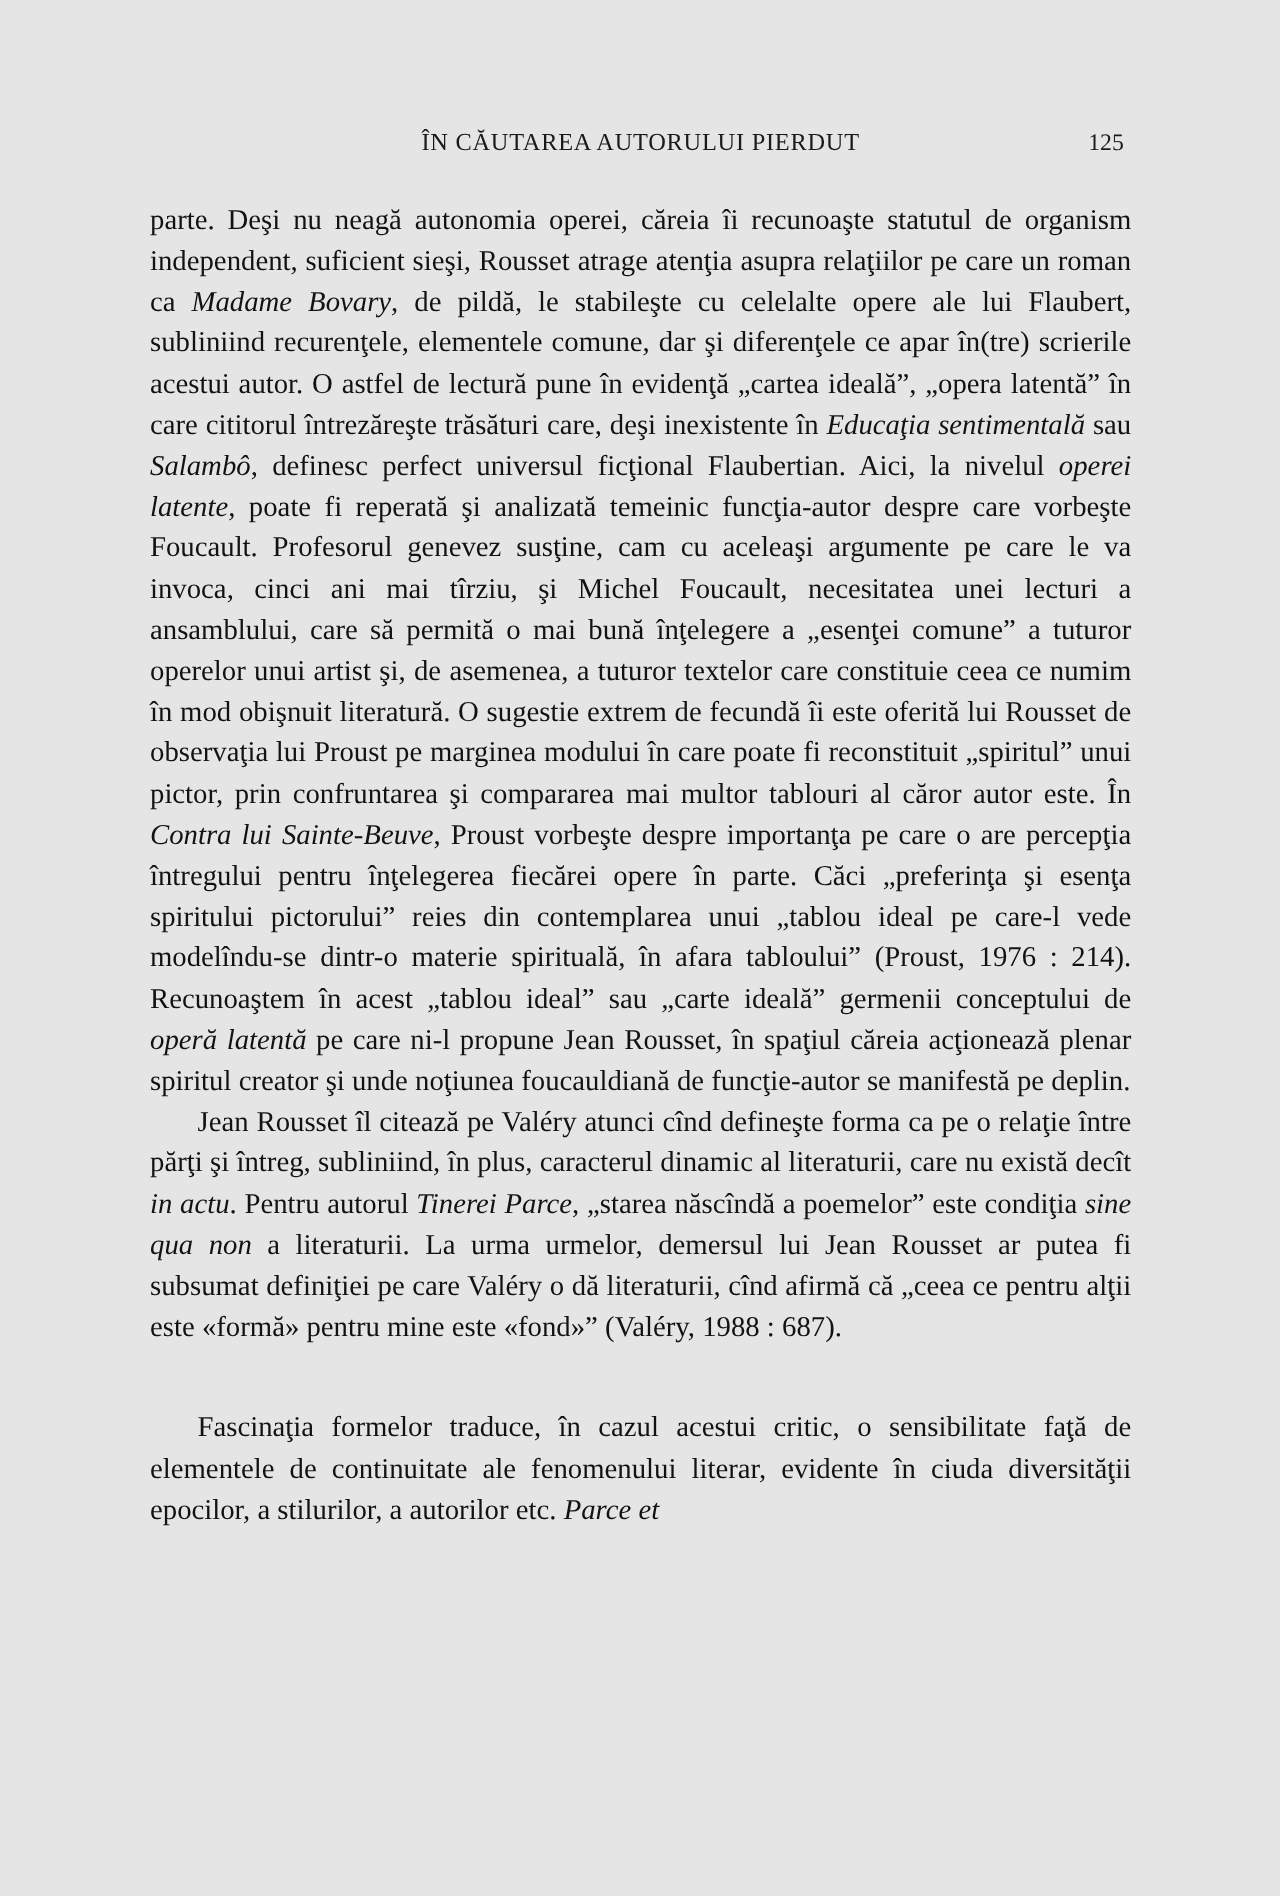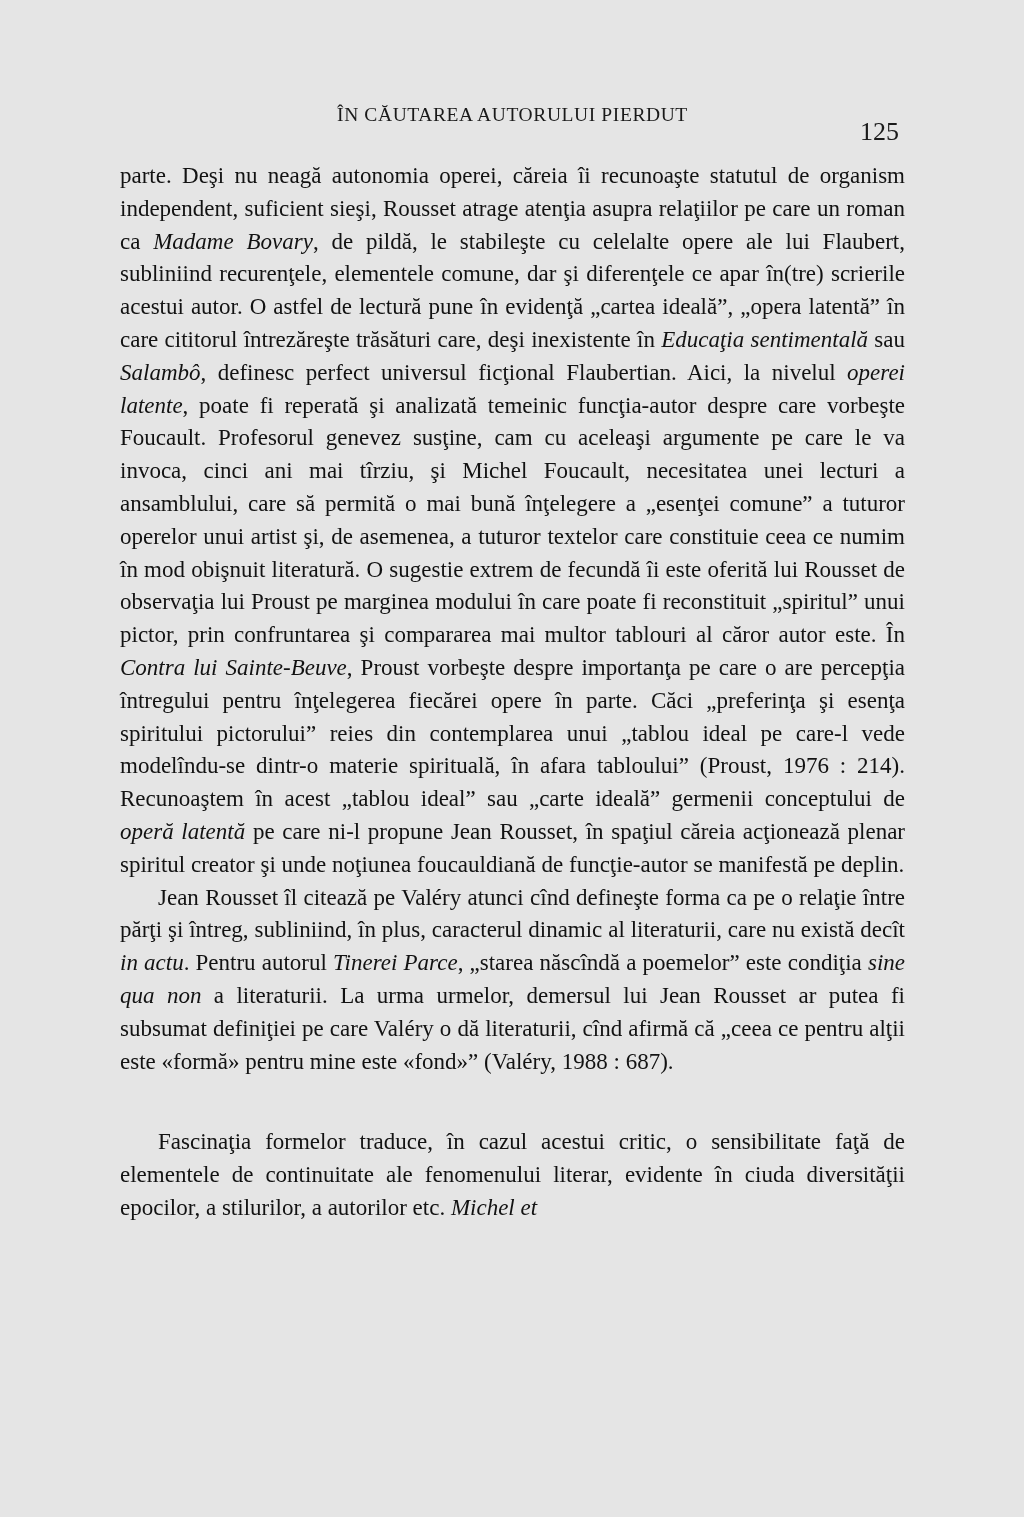--- a/index.html
+++ b/index.html
@@ -29,22 +29,22 @@
     right: 0;
     text-align: center;
     font-size: 19.5px;
     letter-spacing: 0.6px;
     color: #1a1a1a;
     white-space: nowrap;
   }
   .page-number {
     position: absolute;
     right: 6px;
-    top: 13px;
-    font-size: 26px;
+    top: 0;
+    font-size: 19px;
     color: #1a1a1a;
   }
   .body-text p.para {
     margin: 0;
     font-size: 23px;
     line-height: 32.8px;
     text-align: justify;
     color: #121212;
   }
   .body-text p.para.indent {
@@ -63,15 +63,15 @@
 <body>
 
 <div class="page">
   <div class="running-header">
     <div class="running-title">ÎN CĂUTAREA AUTORULUI PIERDUT</div>
     <div class="page-number">125</div>
   </div>
   <div class="body-text">
       <p class="para"><span>parte. Deşi nu neagă autonomia operei, căreia îi recunoaşte statutul de organism independent, suficient sieşi, Rousset atrage atenţia asupra relaţiilor pe care un roman ca </span><em>Madame Bovary</em><span>, de pildă, le stabileşte cu celelalte opere ale lui Flaubert, subliniind recurenţele, elementele comune, dar şi diferenţele ce apar în(tre) scrierile acestui autor. O astfel de lectură pune în evidenţă „cartea ideală”, „opera latentă” în care cititorul întrezăreşte trăsături care, deşi inexistente în </span><em>Educaţia sentimentală</em><span> sau </span><em>Salambô</em><span>, definesc perfect universul ficţional Flaubertian. Aici, la nivelul </span><em>operei latente</em><span>, poate fi reperată şi analizată temeinic funcţia-autor despre care vorbeşte Foucault. Profesorul genevez susţine, cam cu aceleaşi argumente pe care le va invoca, cinci ani mai tîrziu, şi Michel Foucault, necesitatea unei lecturi a ansamblului, care să permită o mai bună înţelegere a „esenţei comune” a tuturor operelor unui artist şi, de asemenea, a tuturor textelor care constituie ceea ce numim în mod obişnuit literatură. O sugestie extrem de fecundă îi este oferită lui Rousset de observaţia lui Proust pe marginea modului în care poate fi reconstituit „spiritul” unui pictor, prin confruntarea şi compararea mai multor tablouri al căror autor este. În </span><em>Contra lui Sainte-Beuve</em><span>, Proust vorbeşte despre importanţa pe care o are percepţia întregului pentru înţelegerea fiecărei opere în parte. Căci „preferinţa şi esenţa spiritului pictorului” reies din contemplarea unui „tablou ideal pe care-l vede modelîndu-se dintr-o materie spirituală, în afara tabloului” (Proust, 1976 :  214). Recunoaştem în acest „tablou ideal” sau „carte ideală” germenii conceptului de </span><em>operă latentă</em><span> pe care ni-l propune Jean Rousset, în spaţiul căreia acţionează plenar spiritul creator şi unde noţiunea foucauldiană de funcţie-autor se manifestă pe deplin.</span></p>
       <p class="para indent space-before"><span>Jean Rousset îl citează pe Valéry atunci cînd defineşte forma ca pe o relaţie între părţi şi întreg, subliniind, în plus, caracterul dinamic al literaturii, care nu există decît </span><em>in actu</em><span>. Pentru autorul </span><em>Tinerei Parce</em><span>, „starea născîndă a poemelor” este condiţia </span><em>sine qua non</em><span> a literaturii. La urma urmelor, demersul lui Jean Rousset ar putea fi subsumat definiţiei pe care Valéry o dă literaturii, cînd afirmă că „ceea ce pentru alţii este «formă» pentru mine este «fond»” (Valéry, 1988 :  687).</span></p>
-      <p class="para indent space-before-large"><span>Fascinaţia formelor traduce, în cazul acestui critic, o sensibilitate faţă de elementele de continuitate ale fenomenului literar, evidente în ciuda diversităţii epocilor, a stilurilor, a autorilor etc. </span><em>Michel et</em></p>
+      <p class="para indent space-before-large"><span>Fascinaţia formelor traduce, în cazul acestui critic, o sensibilitate faţă de elementele de continuitate ale fenomenului literar, evidente în ciuda diversităţii epocilor, a stilurilor, a autorilor etc. </span><em>Parce et</em></p>
     </div>
 </div>
 
 </body></html>

